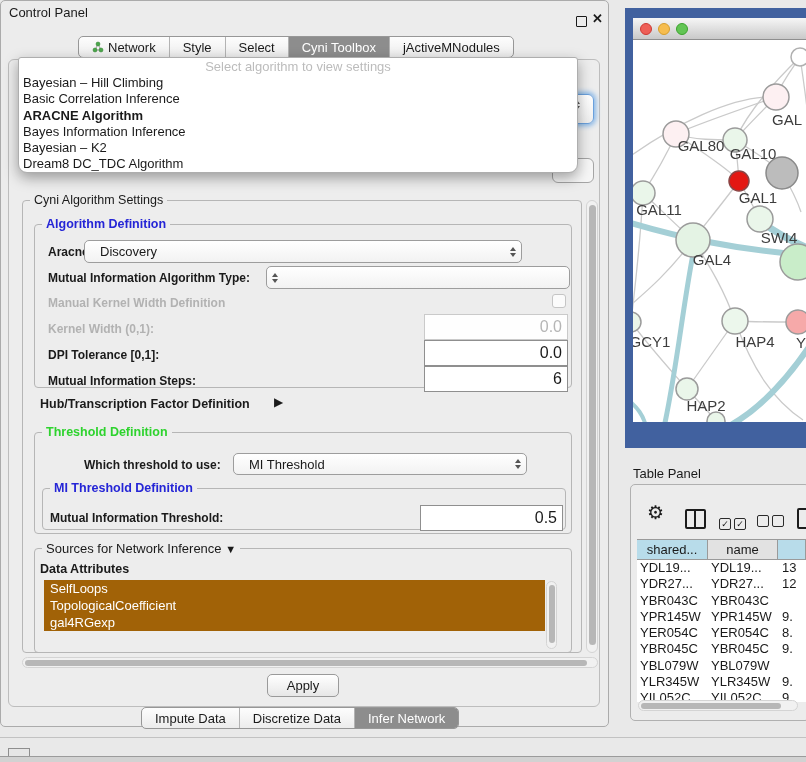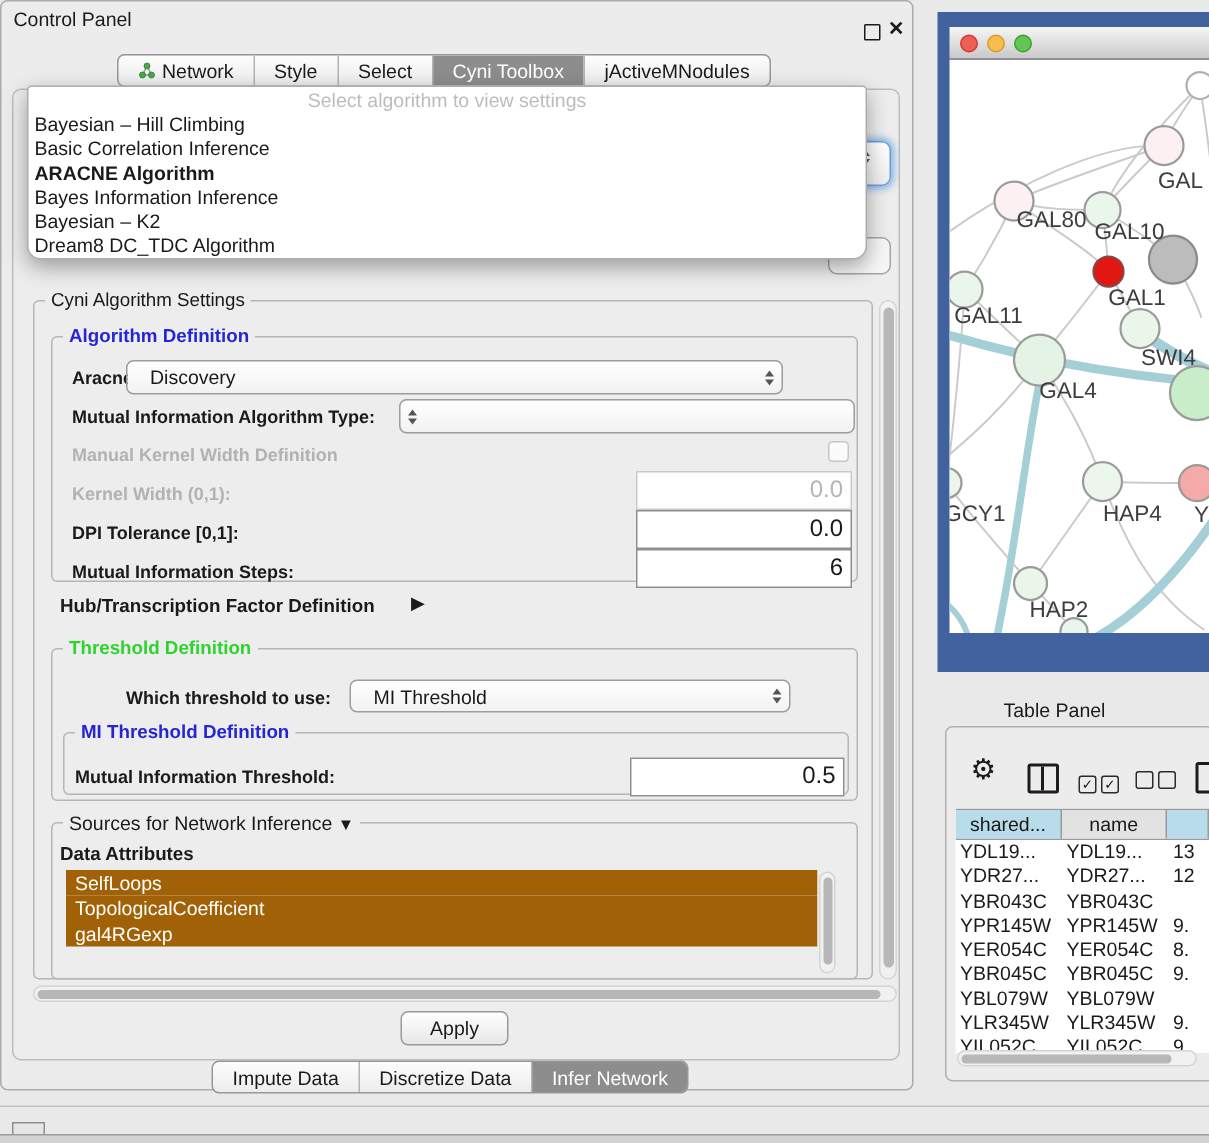--- a/index.html
+++ b/index.html
@@ -52,21 +52,21 @@
   .attr-item{height:17px;line-height:17px;background:#a16207;color:#fff;font-size:13px;padding-left:6px;white-space:nowrap;}
   .btn{position:absolute;border:1px solid #9a9a9a;border-radius:5px;background:linear-gradient(#ffffff,#e7e7e7);
        font-size:13px;display:flex;align-items:center;justify-content:center;box-sizing:border-box;}
   
   .net-frame{position:absolute;left:625px;top:8px;width:181px;height:440px;background:#41619f;}
   .net-title{position:absolute;left:8px;top:10px;width:173px;height:22px;
        background:linear-gradient(#f6f6f6,#c9c9c9);border-bottom:1px solid #8f8f8f;box-sizing:border-box;}
   .light{position:absolute;top:5px;width:12px;height:12px;border-radius:50%;box-sizing:border-box;}
   .net-canvas{position:absolute;left:8px;top:32px;width:173px;height:382px;background:#fff;overflow:hidden;}
   
-  .tp-title{position:absolute;left:633px;top:466px;font-size:13px;margin-left:36px;}
+  .tp-title{position:absolute;left:633px;top:466px;font-size:13px;}
   .tpanel{position:absolute;left:630px;top:484px;width:180px;height:237px;background:#ececec;
        border:1px solid #b0b0b0;border-radius:5px;box-sizing:border-box;}
   .gear{position:absolute;font-size:19px;color:#1c1c1c;}
   .pane-ic{position:absolute;width:17px;height:16px;border:2px solid #1c1c1c;border-radius:2px;}
   .pane-ic:after{content:"";position:absolute;left:7px;top:0;width:2px;height:16px;background:#1c1c1c;}
   .cbx{display:inline-block;width:10px;height:10px;border:1.5px solid #2a2a2a;border-radius:2px;
        font-size:9px;line-height:10px;text-align:center;margin-right:3px;box-sizing:content-box;}
   .doc-ic{position:absolute;width:13px;height:17px;border:2px solid #1c1c1c;border-radius:2px;background:#ececec;}
   .tbl{position:absolute;left:637px;top:539px;width:169px;height:163px;background:#fff;overflow:hidden;}
   .tbl-head{display:flex;height:21px;border-top:1px solid #9a9a9a;border-bottom:1px solid #9a9a9a;box-sizing:border-box;}

